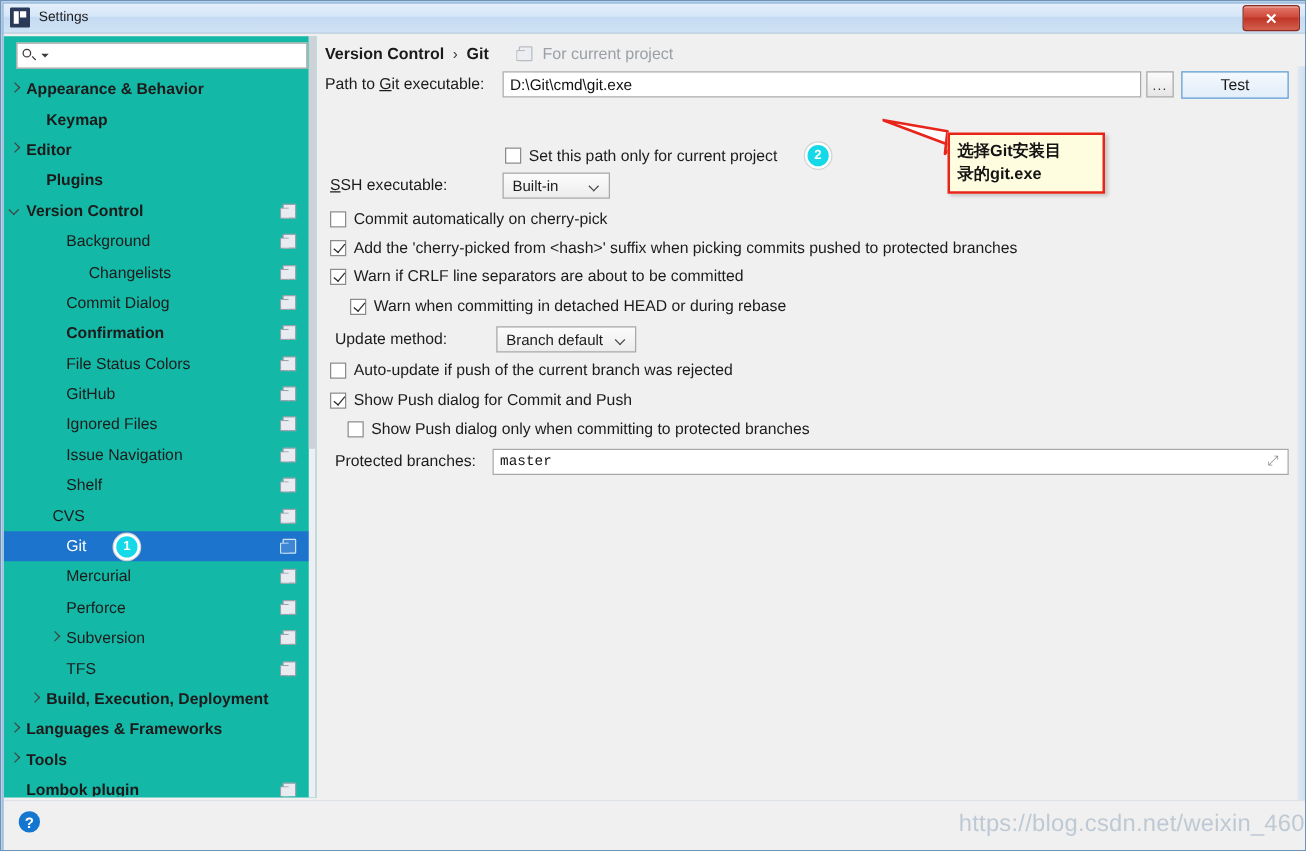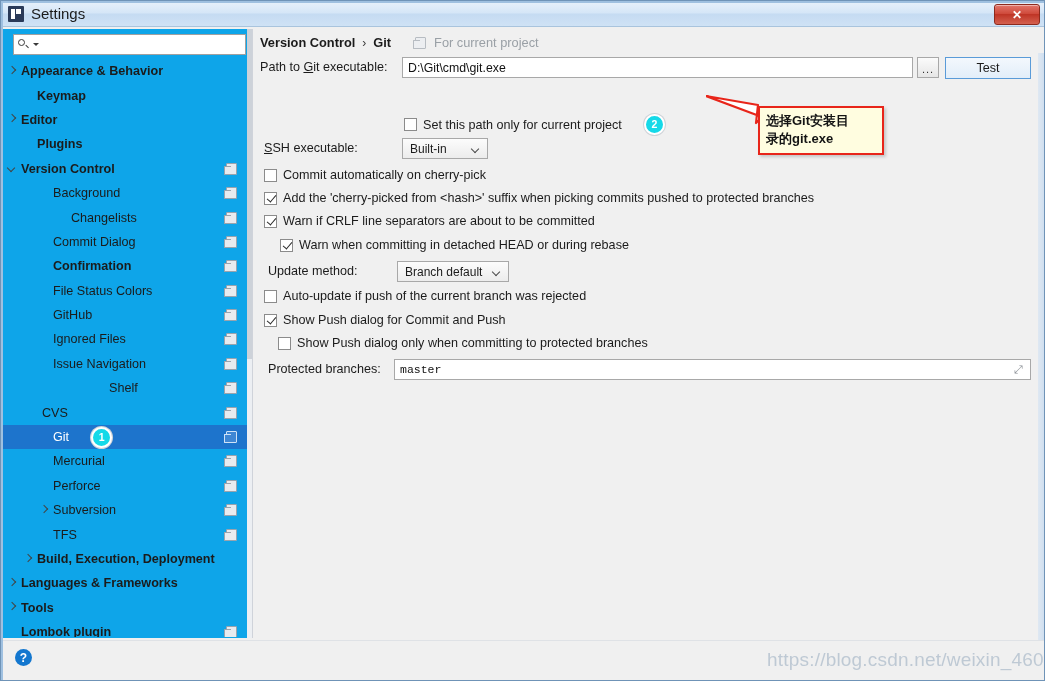--- a/index.html
+++ b/index.html
@@ -36,42 +36,42 @@
   }
   .title-icon::before {
     content: ""; position: absolute; left: 3px; top: 3px;
     width: 4px; height: 10px; background: #fff;
   }
   .title-icon::after {
     content: ""; position: absolute; left: 8px; top: 3px;
     width: 5px; height: 5px; background: #fff;
   }
   .title-text {
-    font-size: 15px; color: #1b1b1b;
+    font-size: 11px; color: #1b1b1b;
   }
   .close-btn {
     position: absolute; right: 6px; top: 3px;
     width: 44px; height: 19px;
     background: linear-gradient(to bottom, #e3776c 0%, #cf4b3c 45%, #bf3526 50%, #d4604f 100%);
     border: 1px solid #8d2a1d;
     border-radius: 3px;
     color: #fff; font-size: 12px; font-weight: bold;
     display: flex; align-items: center; justify-content: center;
     box-shadow: inset 0 1px 0 rgba(255,255,255,.45);
   }
   
   .body-area {
     position: absolute; left: 0; top: 26px;
     width: 1045px; height: 613px;
     background: #f0f0f0;
   }
   .sidebar {
     position: absolute; left: 2px; top: 2px;
     width: 250px; height: 609px;
-    background: #0ea5e9;
+    background: #14b8a6;
     border-right: 1px solid #cfd3da;
     box-sizing: border-box;
   }
   .search-wrap {
     position: absolute; left: 10px; top: 5px;
     width: 233px; height: 21px;
     background: #fff;
     border: 1px solid #a0a0a0;
     box-sizing: border-box;
     display: flex; align-items: center;
@@ -395,21 +395,21 @@
             <span class="copy-icon"></span>
           </div>
           <div class="tree-item" style="padding-left: 50px;">
             <span>Ignored Files</span>
             <span class="copy-icon"></span>
           </div>
           <div class="tree-item" style="padding-left: 50px;">
             <span>Issue Navigation</span>
             <span class="copy-icon"></span>
           </div>
-          <div class="tree-item" style="padding-left: 66px; margin-left: 40px;">
+          <div class="tree-item" style="padding-left: 50px;">
             <span>Shelf</span>
             <span class="copy-icon"></span>
           </div>
           <div class="tree-item" style="padding-left: 39px;">
             <span>CVS</span>
             <span class="copy-icon"></span>
           </div>
           <div class="tree-item selected" style="padding-left: 50px;">
             <span>Git</span>
             <span class="badge badge-inline">1</span>

